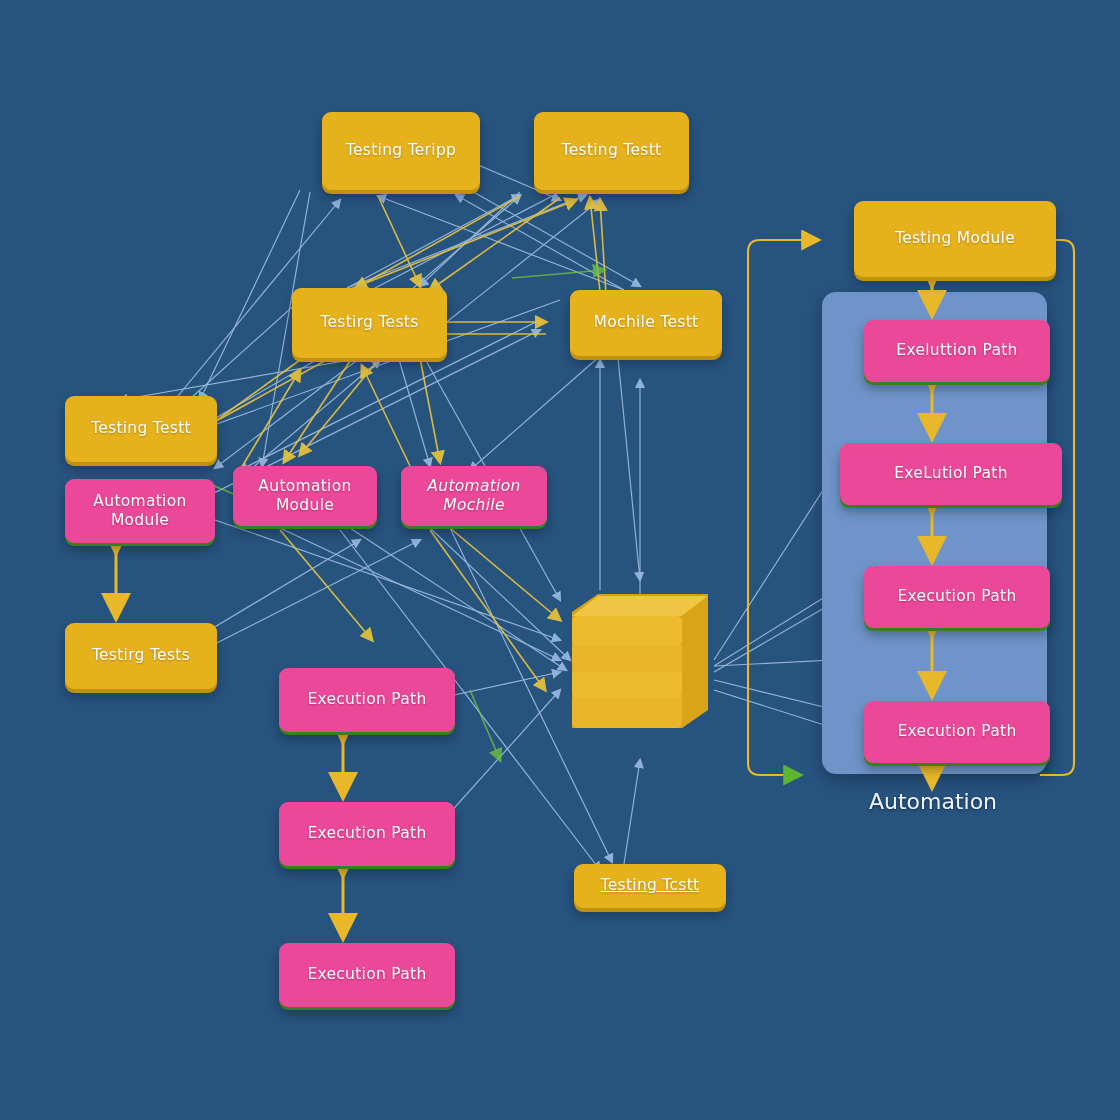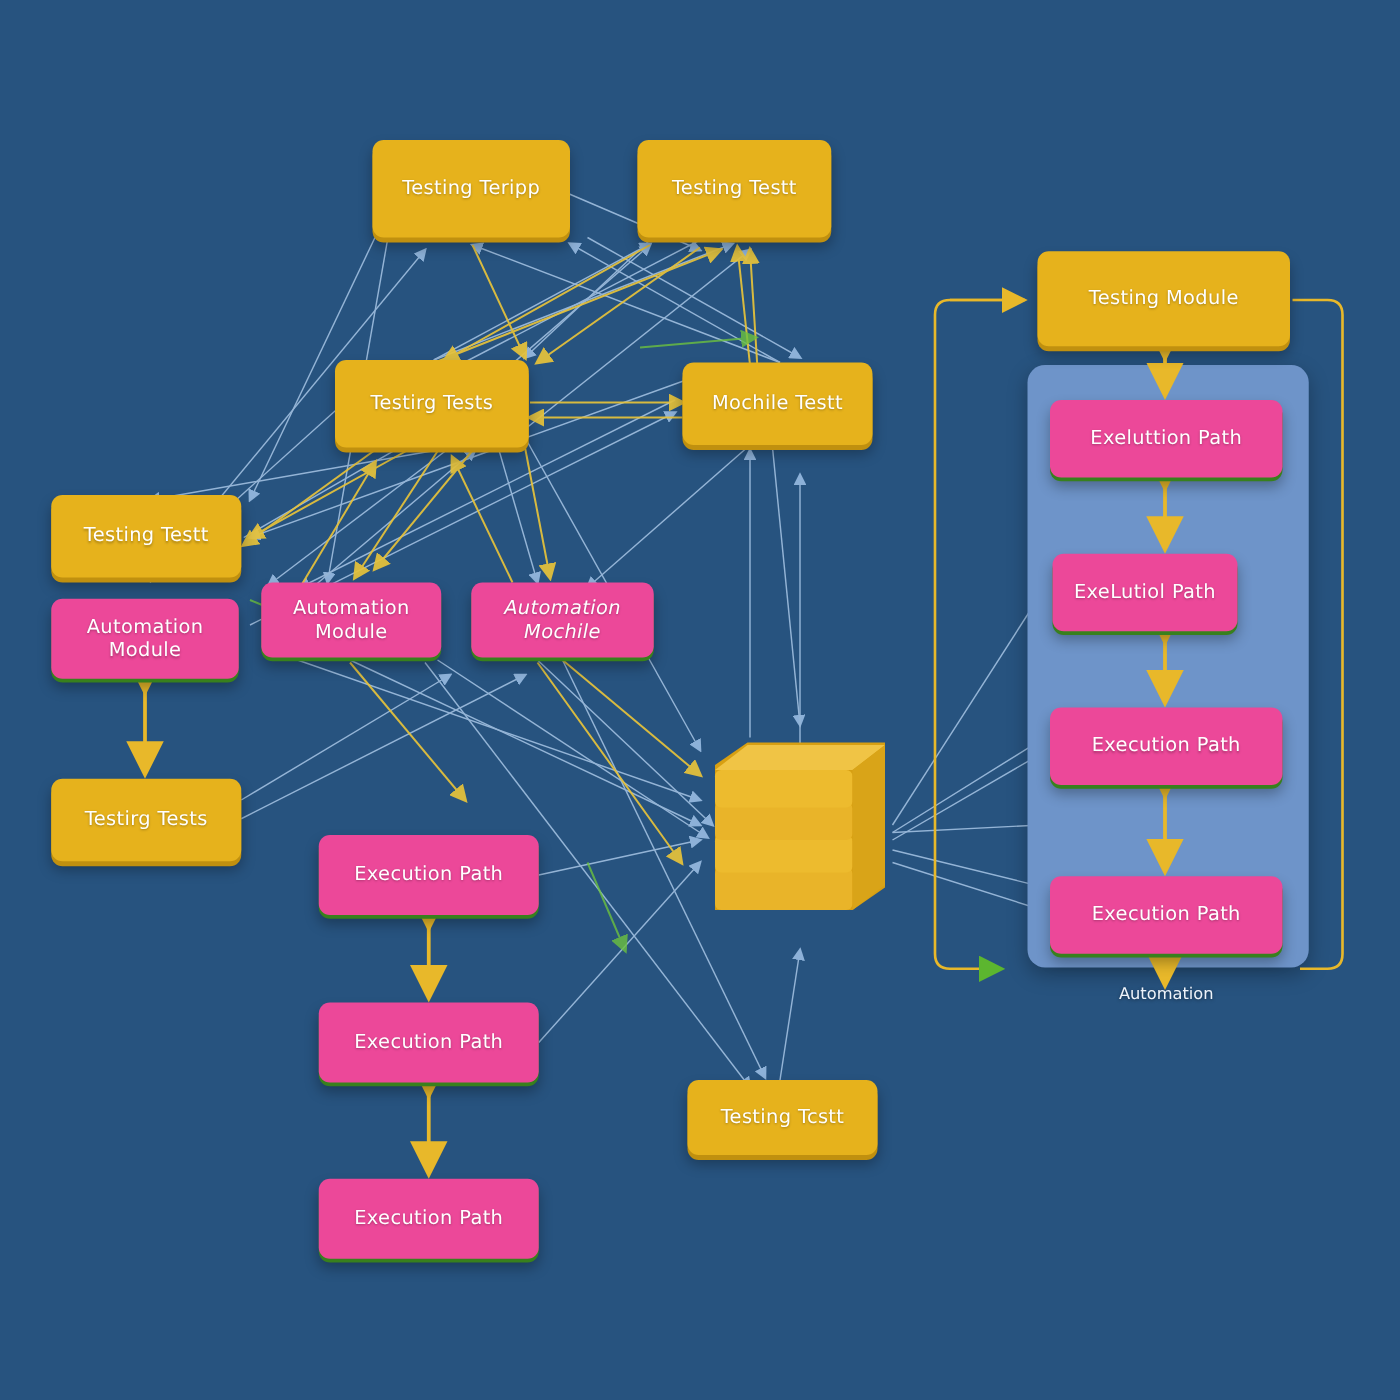--- a/index.html
+++ b/index.html
@@ -5,26 +5,26 @@
   html,body{margin:0;padding:0;background:#27537f;}
   body{width:1120px;height:1120px;overflow:hidden;
        font-family:"DejaVu Sans","Liberation Sans",sans-serif;}
   #stage{position:relative;width:1120px;height:1120px;background:#27537f;}
   svg.layer{position:absolute;left:0;top:0;width:1120px;height:1120px;}
   #edges{z-index:1}
   #loops{z-index:4}
   .node{position:absolute;box-sizing:border-box;display:flex;align-items:center;
         justify-content:center;text-align:center;color:#fff;border-radius:9px;
         font-size:15.5px;letter-spacing:.3px;line-height:1.25;z-index:5;
-        padding:4px 8px;text-shadow:0 1px 2px rgba(0,0,0,.30);}
+        padding:4px 8px;text-shadow:0 1px 2px rgba(0,0,0,.30);margin-left:24px;}
   .yellow{background:#e6b21c;box-shadow:0 4px 0 #c0900f,0 7px 11px rgba(0,0,0,.30);}
   .green{background:#ec4899;box-shadow:0 3px 0 #38801d,0 7px 11px rgba(0,0,0,.30);}
   #panel{position:absolute;background:#6e94c9;border-radius:14px;z-index:2;
          box-shadow:0 6px 16px rgba(0,0,0,.28);}
-  #caption{position:absolute;z-index:6;color:#eef3fa;font-size:13px;line-height:1.32;
+  #caption{position:absolute;z-index:6;color:#eef3fa;font-size:22px;line-height:1.32;
            text-align:center;width:240px;text-shadow:0 1px 3px rgba(0,0,0,.45);}
   #stack{position:absolute;z-index:5;}
 </style>
 </head>
 <body>
 
 <div id="stage" style="background: rgb(39, 83, 127);">
 
   <svg class="layer" id="edges" viewBox="0 0 1120 1120">
     <defs>
@@ -181,30 +181,30 @@
   </div>
   <div class="node green" style="left:255px;top:668px;width:176px;height:64px;">
     <span>Execution Path</span>
   </div>
   <div class="node green" style="left:255px;top:802px;width:176px;height:64px;">
     <span>Execution Path</span>
   </div>
   <div class="node green" style="left:255px;top:943px;width:176px;height:64px;">
     <span>Execution Path</span>
   </div>
-  <div class="node yellow" style="left:550px;top:864px;width:152px;height:60px;">
+  <div class="node yellow" style="left:550px;top:864px;width:152px;height:44px;text-decoration:underline;">
     <span>Testing Tcstt</span>
   </div>
   <div class="node yellow" style="left:830px;top:201px;width:202px;height:76px;">
     <span>Testing Module</span>
   </div>
   <div class="node green" style="left:840px;top:320px;width:186px;height:62px;">
     <span>Exeluttion Path</span>
   </div>
-  <div class="node green" style="left:842px;top:443px;width:148px;height:62px;">
+  <div class="node green" style="left:816px;top:443px;width:222px;height:62px;">
     <span>ExeLutiol Path</span>
   </div>
   <div class="node green" style="left:840px;top:566px;width:186px;height:62px;">
     <span>Execution Path</span>
   </div>
   <div class="node green" style="left:840px;top:701px;width:186px;height:62px;">
     <span>Execution Path</span>
   </div>
 
   <div id="caption" style="left:813px;top:787px;">

